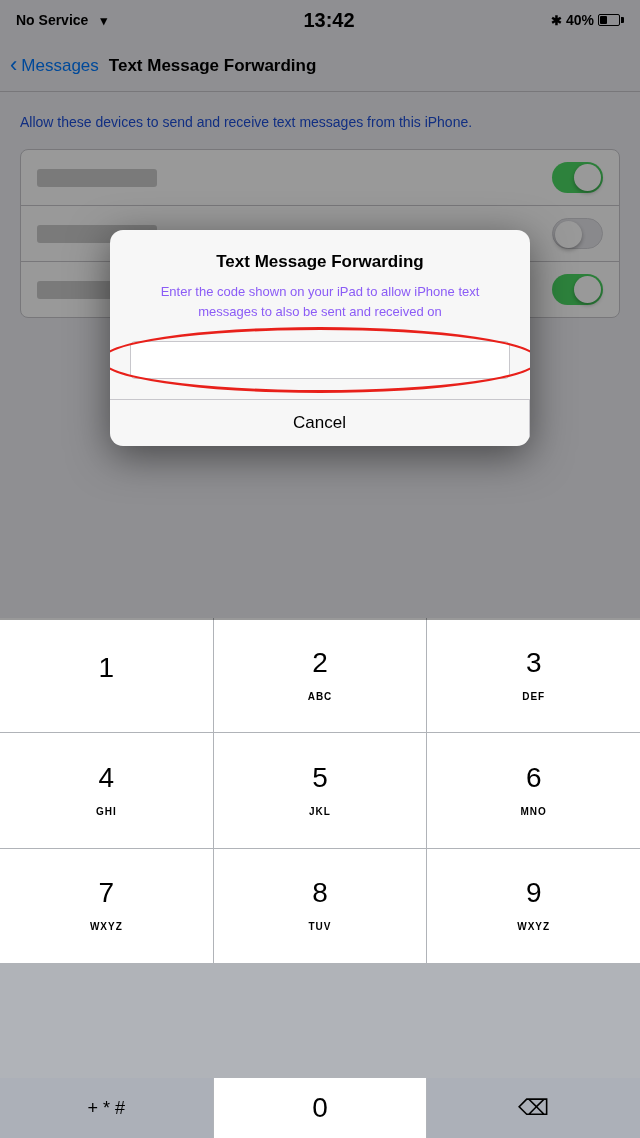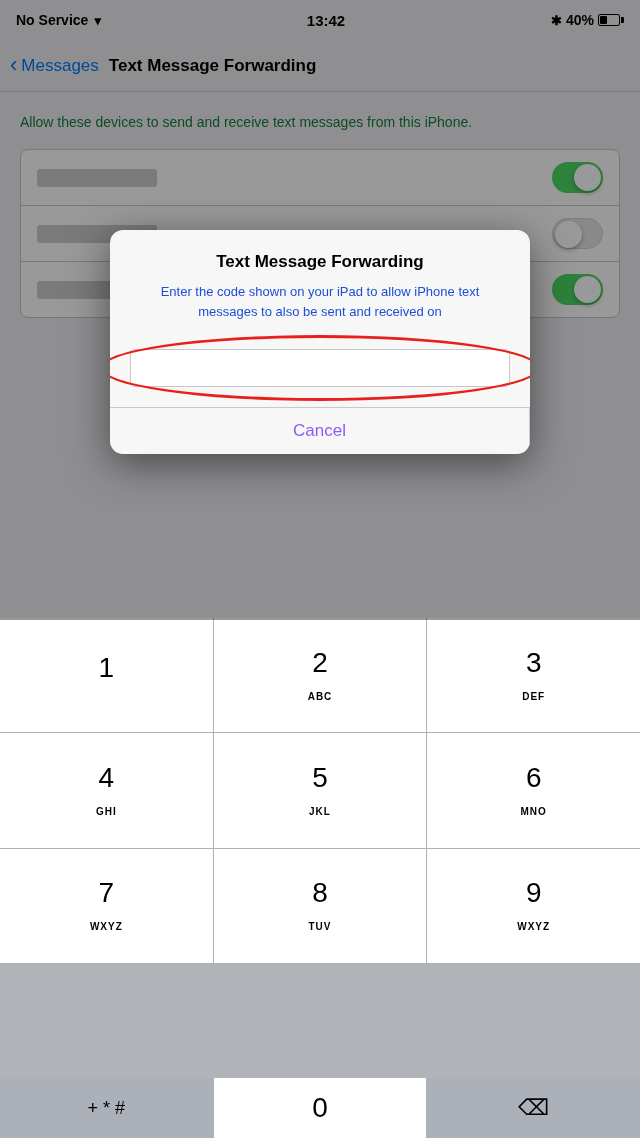--- a/index.html
+++ b/index.html
@@ -19,22 +19,22 @@
       height: 40px;
       background: #efeff4;
       display: flex;
       align-items: center;
       justify-content: space-between;
       padding: 0 16px;
       font-size: 14px;
       font-weight: 600;
       color: #000;
     }
-    .status-left { display: flex; align-items: center; gap: 6px; justify-content: center; }
-    .status-center { font-size: 15px; font-weight: 600; }
+    .status-left { display: flex; align-items: center; gap: 12px; justify-content: center; }
+    .status-center { font-size: 20px; font-weight: 600; }
     .status-right { display: flex; align-items: center; gap: 4px; font-size: 14px; }
 
     
     #nav-bar {
       width: 100%;
       height: 52px;
       background: #efeff4;
       border-bottom: 1px solid #c8c7cc;
       display: flex;
       align-items: center;
@@ -61,21 +61,21 @@
     }
 
     
     #settings-bg {
       width: 100%;
       background: #efeff4;
       padding: 20px 20px 10px;
     }
     .settings-description {
       font-size: 14px;
-      color: #15803d;
+      color: #1d4ed8;
       line-height: 1.5;
       margin-bottom: 16px;
     }
 
     
     .toggle-rows {
       background: #fff;
       border-radius: 8px;
       overflow: hidden;
       border: 1px solid #c8c7cc;
@@ -154,23 +154,23 @@
       text-align: center;
     }
     .dialog-title {
       font-size: 17px;
       font-weight: 700;
       color: #000;
       margin-bottom: 10px;
     }
     .dialog-message {
       font-size: 13px;
-      color: #1d4ed8;
+      color: #8b5cf6;
       line-height: 1.5;
-      margin-bottom: 28px;
+      margin-bottom: 20px;
     }
 
     
     .code-input-wrapper {
       position: relative;
       margin: 0 auto 4px;
       width: 100%;
     }
     .red-circle {
       position: absolute;
@@ -199,21 +199,21 @@
     .dialog-buttons {
       display: flex;
       border-top: 1px solid #c8c7cc;
     }
     .dialog-btn {
       flex: 1;
       height: 46px;
       background: transparent;
       border: none;
       font-size: 17px;
-      color: #8b5cf6;
+      color: #000000;
       cursor: pointer;
       display: flex;
       align-items: center;
       justify-content: center;
     }
     .dialog-btn:first-child {
       border-right: 1px solid #c8c7cc;
     }
 
     

